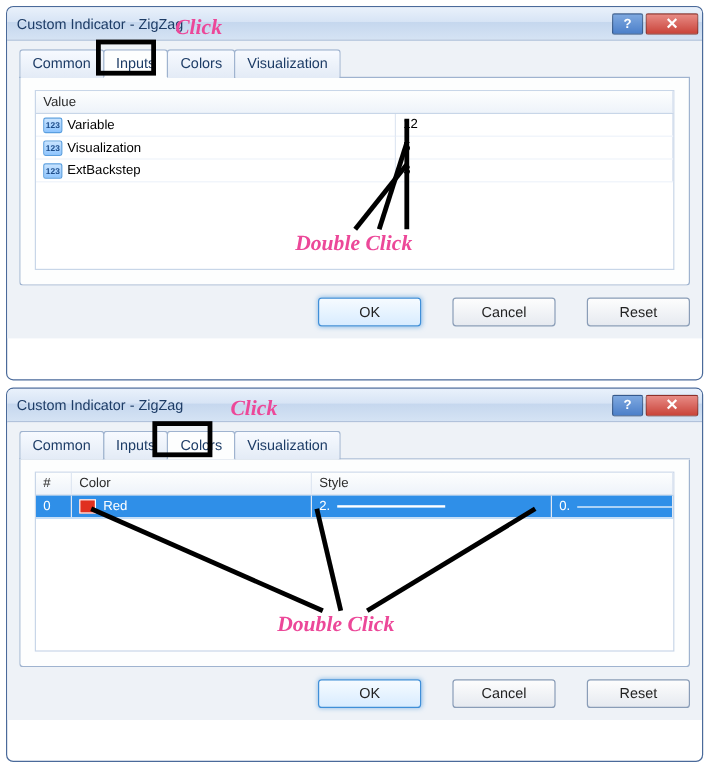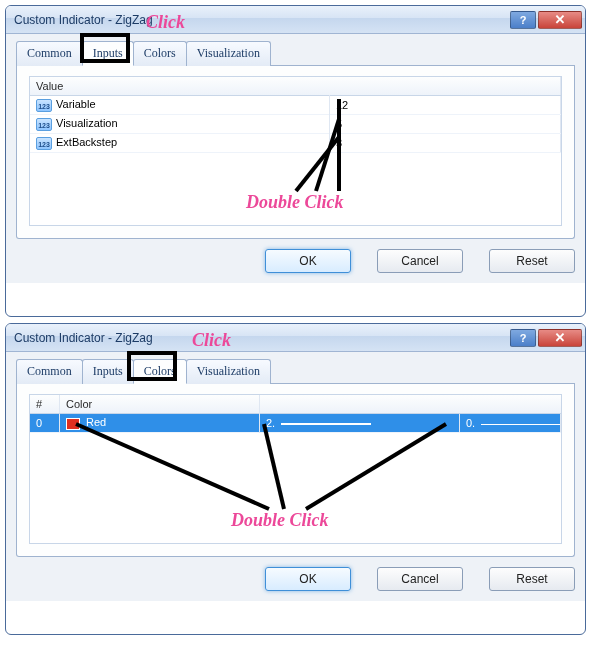--- a/index.html
+++ b/index.html
@@ -48,21 +48,20 @@
   .dialog-body {
     padding: 6px 10px 10px 10px;
     background: #eef2f7;
     min-height: 228px;
     position: relative;
   }
   .tabs {
     display: flex;
     border-bottom: 1px solid #9fb3cf;
     margin-bottom: 0;
-    font-family: Liberation Serif, serif;
   }
   .tab {
     padding: 4px 10px 4px 10px;
     border: 1px solid #9fb3cf;
     border-bottom: none;
     background: linear-gradient(to bottom,#f7faff,#e3ebf6);
     margin-right: -1px;
     font-size: 12px;
     color: #1d3c66;
     position: relative;
@@ -256,20 +255,21 @@
       <div class="tab">Common</div>
       <div class="tab">Inputs</div>
       <div class="tab active">Colors</div>
       <div class="tab">Visualization</div>
     </div>
     <div class="pane">
       <div class="inner-table">
         <div class="th-row">
           <div class="col-idx">#</div>
           <div class="col-color">Color</div>
+          <div class="col-style">Style</div>
         </div>
         <div class="td-row selected">
           <div class="col-idx">0</div>
           <div class="col-color"><span class="color-swatch"></span><span>Red</span></div>
           <div class="col-width"><span>2.</span><span class="style-line"></span></div>
           <div class="col-style"><span>0.</span><span class="style-line" style="border-top-width:1px;"></span></div>
         </div>
       </div>
     </div>
     <div class="button-row">

